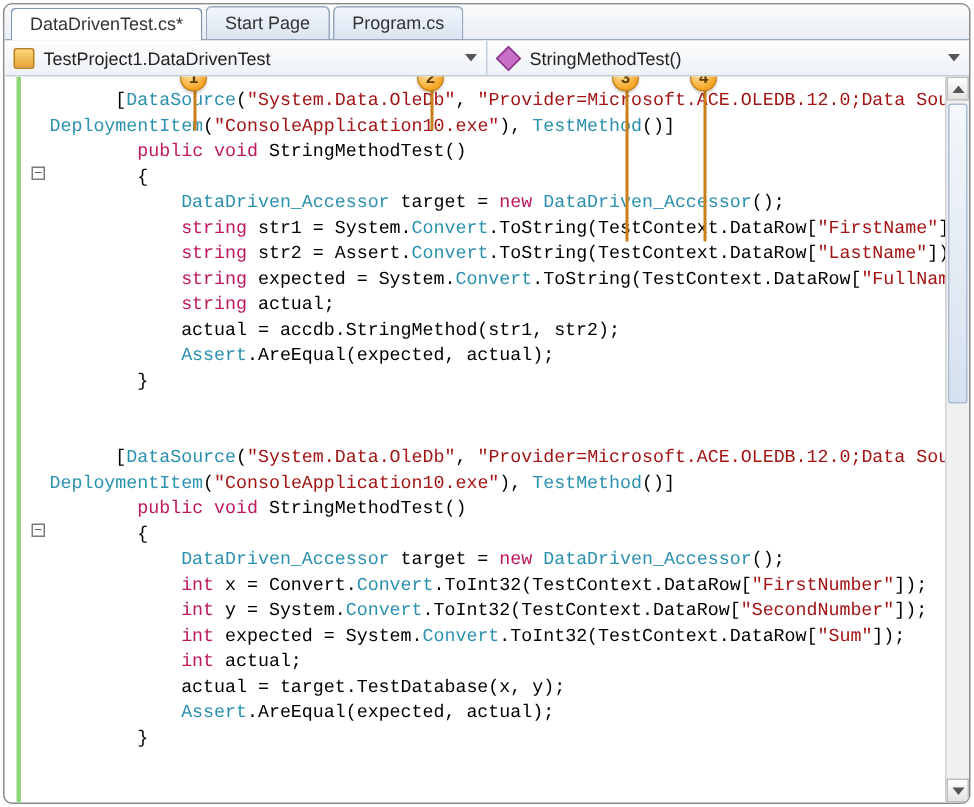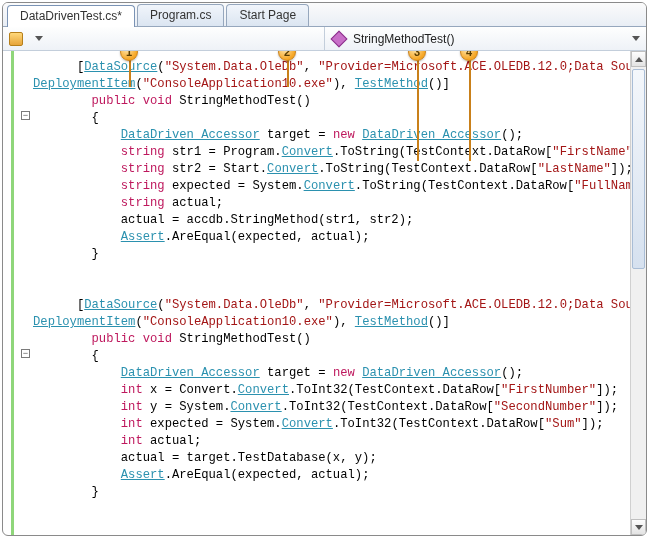--- a/index.html
+++ b/index.html
@@ -115,21 +115,21 @@
   .outline-toggle::before { content: "−"; }
   .code {
     position: absolute;
     left: 30px; right: 6px; top: 8px;
     font-family: Consolas, "Courier New", monospace;
     font-size: 12.2px;
     line-height: 17px;
     white-space: pre;
     color: #000;
   }
-  .c-type   { color: #2b91af; text-decoration: underline; }
+  .c-type   { color: #2b91af; }
   .c-key    { color: #be185d; }
   .c-str    { color: #a31515; }
   .c-plain  { color: #000; }
   .callout {
     position: absolute;
     width: 18px; height: 18px;
     border-radius: 50%;
     background: radial-gradient(circle at 35% 30%, #ffe7b0, #f6a623 70%);
     border: 1px solid #c9801a;
     color: #5a3d00;
@@ -165,27 +165,28 @@
     border: 1px solid #a9bdd6; border-radius: 2px;
   }
 </style>
 </head>
 <body>
 
 <div class="frame">
 
   <div class="tabstrip">
     <div class="tab active">DataDrivenTest.cs*</div>
+    <div class="tab">Start Page</div>
     <div class="tab">Program.cs</div>
-    <div class="tab">Start Page</div>
   </div>
 
   <div class="navbar">
     <div class="navcell">
       <span class="ico ico-class"></span>
+      <span class="navtext">TestProject1.DataDrivenTest</span>
       <span class="dropdown-caret"></span>
     </div>
     <div class="navcell">
       <span class="ico ico-method"></span>
       <span class="navtext">StringMethodTest()</span>
       <span class="dropdown-caret"></span>
     </div>
   </div>
 
   <div class="editor">
@@ -200,22 +201,22 @@
     <div class="callout-line" style="left:414px;top:0;height:110px"></div>
     <div class="callout" style="left:405px;top:-8px">3</div>
     <div class="callout-line" style="left:466px;top:0;height:110px"></div>
     <div class="callout" style="left:457px;top:-8px">4</div>
 
     <div class="code"><span class="c-plain">      [</span><span class="c-type">DataSource</span><span class="c-plain">(</span><span class="c-str">"System.Data.OleDb"</span><span>, </span><span class="c-str">"Provider=Microsoft.ACE.OLEDB.12.0;Data Source=C:\\TestDatabase\\NamesAndNumbers.accdb"</span>
 <span class="c-type">DeploymentItem</span><span>(</span><span class="c-str">"ConsoleApplication10.exe"</span><span>), </span><span class="c-type">TestMethod</span><span>()]</span>
 <span>        </span><span class="c-key">public void</span><span> StringMethodTest()</span>
 <span>        {</span>
 <span>            </span><span class="c-type">DataDriven_Accessor</span><span> target = </span><span class="c-key">new</span><span> </span><span class="c-type">DataDriven_Accessor</span><span>();</span>
-<span>            </span><span class="c-key">string</span><span> str1 = Program.</span><span class="c-type">Convert</span><span>.ToString(TestContext.DataRow[</span><span class="c-str">"FirstName"</span><span>]);</span>
-<span>            </span><span class="c-key">string</span><span> str2 = Start.</span><span class="c-type">Convert</span><span>.ToString(TestContext.DataRow[</span><span class="c-str">"LastName"</span><span>]);</span>
+<span>            </span><span class="c-key">string</span><span> str1 = System.</span><span class="c-type">Convert</span><span>.ToString(TestContext.DataRow[</span><span class="c-str">"FirstName"</span><span>]);</span>
+<span>            </span><span class="c-key">string</span><span> str2 = Assert.</span><span class="c-type">Convert</span><span>.ToString(TestContext.DataRow[</span><span class="c-str">"LastName"</span><span>]);</span>
 <span>            </span><span class="c-key">string</span><span> expected = System.</span><span class="c-type">Convert</span><span>.ToString(TestContext.DataRow[</span><span class="c-str">"FullName"</span>
 <span>            </span><span class="c-key">string</span><span> actual;</span>
 <span>            </span><span>actual = accdb.StringMethod(str1, str2);</span>
 <span>            </span><span class="c-type">Assert</span><span>.AreEqual(expected, actual);</span>
 <span>        }</span>
 <span> </span>
 <span> </span>
 <span class="c-plain">      [</span><span class="c-type">DataSource</span><span class="c-plain">(</span><span class="c-str">"System.Data.OleDb"</span><span>, </span><span class="c-str">"Provider=Microsoft.ACE.OLEDB.12.0;Data Source=C:\\TestDatabase\\NamesAndNumbers.accdb"</span>
 <span class="c-type">DeploymentItem</span><span>(</span><span class="c-str">"ConsoleApplication10.exe"</span><span>), </span><span class="c-type">TestMethod</span><span>()]</span>
 <span>        </span><span class="c-key">public void</span><span> StringMethodTest()</span>

